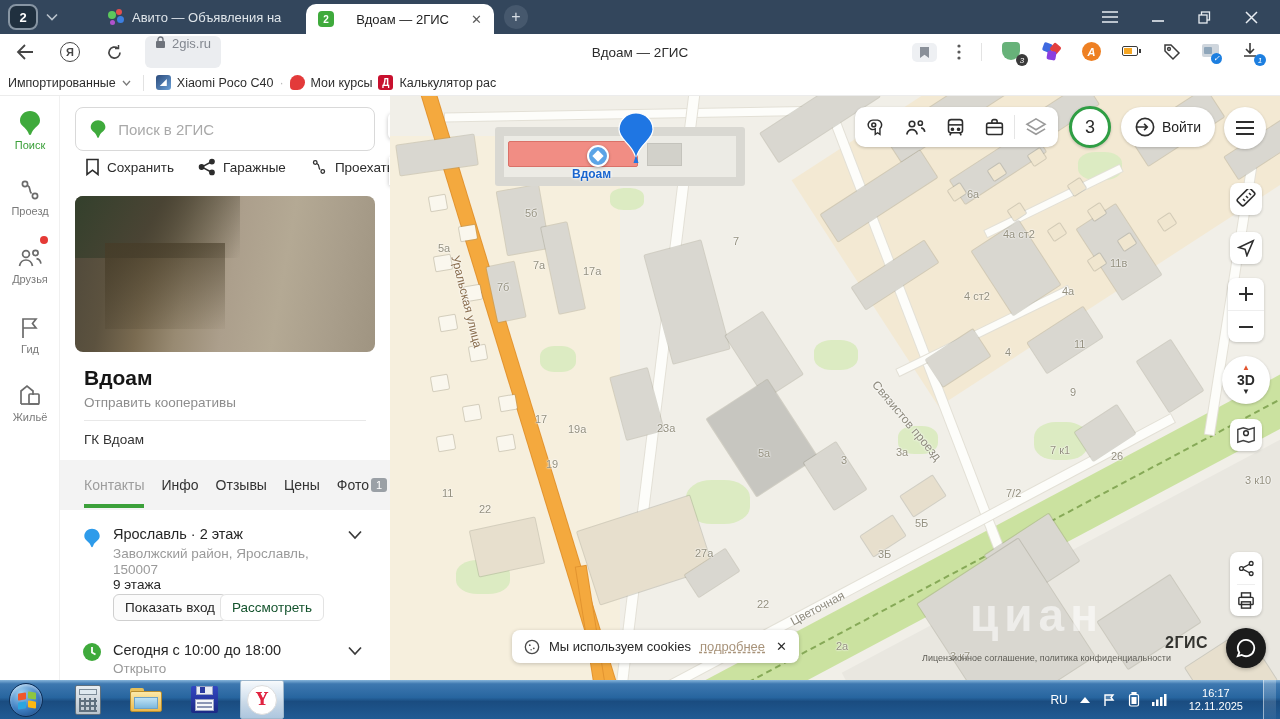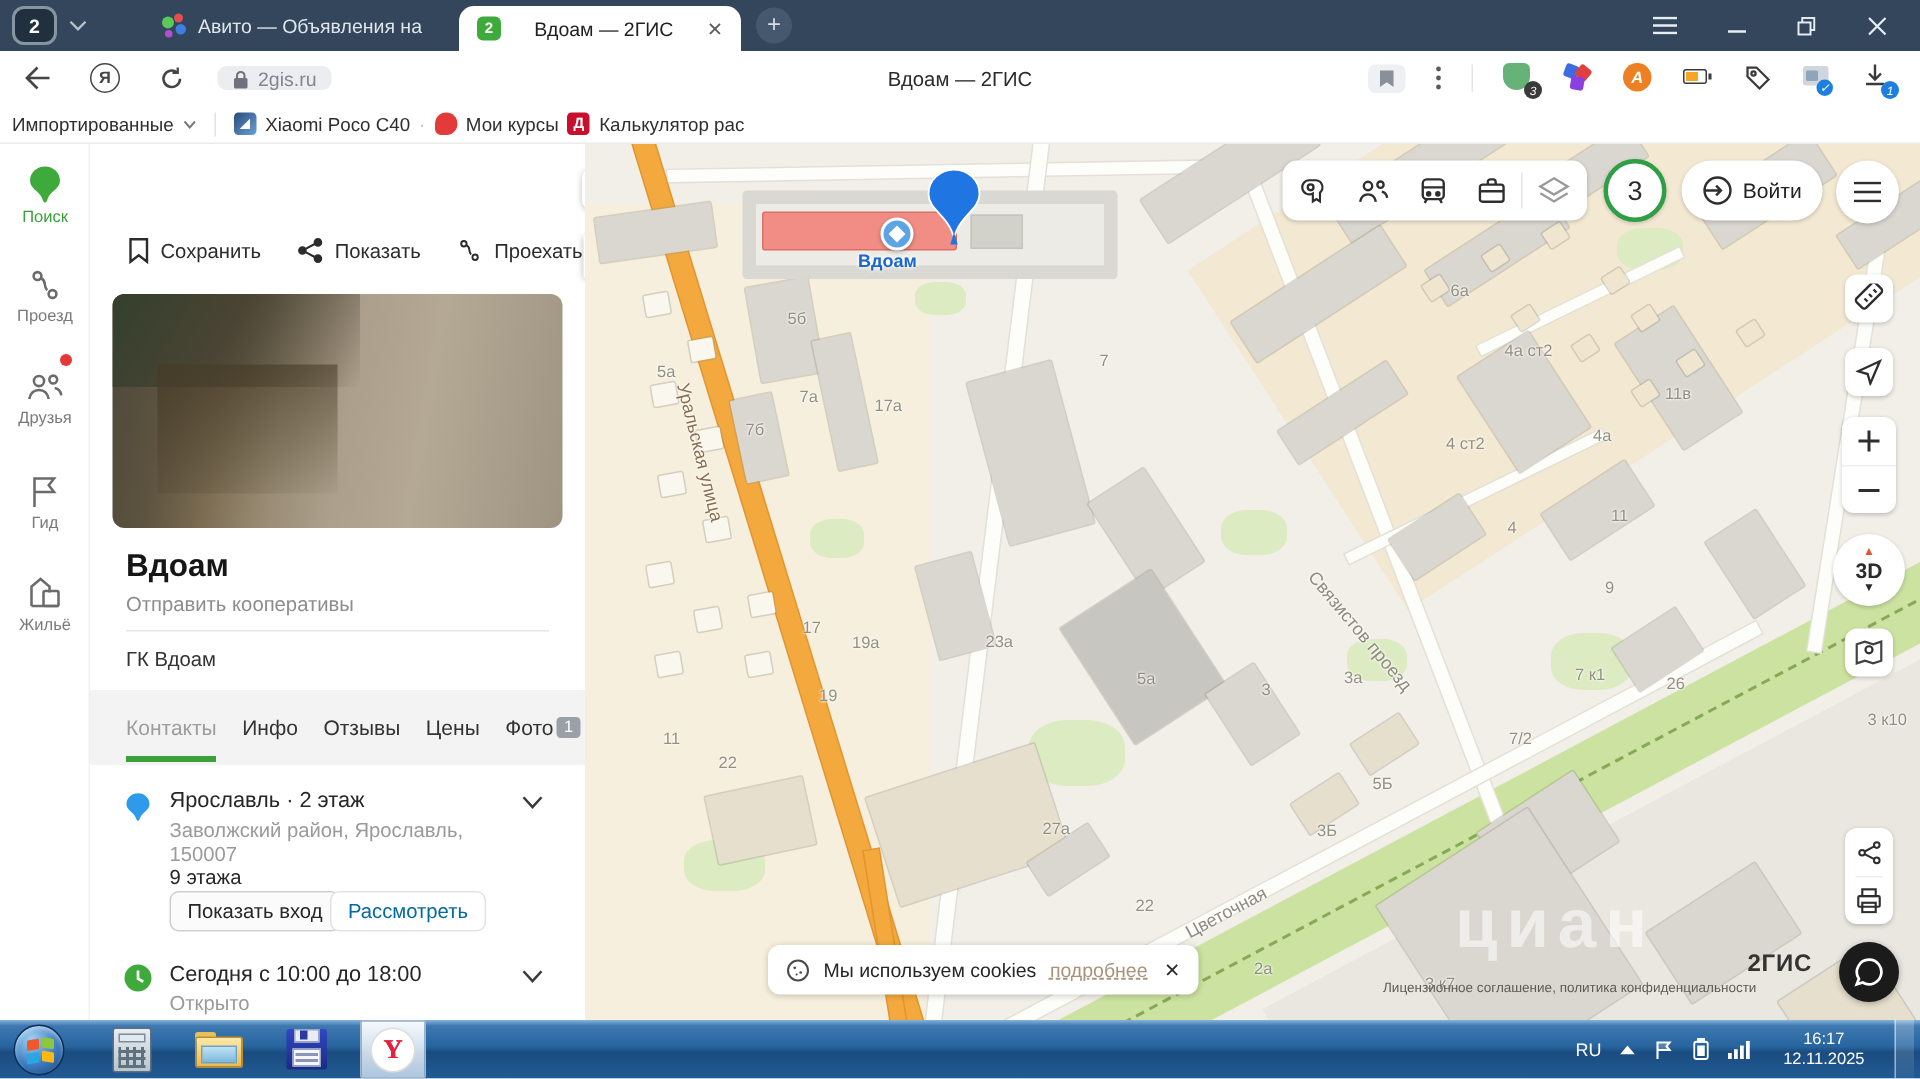--- a/index.html
+++ b/index.html
@@ -11,21 +11,21 @@
   
   .tabstrip{position:absolute;left:0;top:0;width:1280px;height:34px;background:#33465c;display:flex;align-items:center}
   .tabcounter{width:30px;height:26px;margin-left:8px;background:#20303f;border:2px solid #8795a3;border-radius:8px;color:#fff;font-size:13px;font-weight:bold;display:flex;align-items:center;justify-content:center}
   .tabchev{color:#b9c2cc;margin:0 10px 0 8px;font-size:11px}
   .tab{height:34px;display:flex;align-items:center;gap:8px;padding:0 12px;color:#dfe5ea;font-size:13px;max-width:190px;white-space:nowrap;overflow:hidden}
   .tab.active{background:#fff;color:#1f1f1f;border-radius:10px 10px 0 0;height:30px;margin-top:4px;min-width:188px}
   .favdot{width:16px;height:16px;position:relative;flex:none}
   .newtab{width:24px;height:24px;border-radius:50%;background:#46586d;color:#d7dee5;font-size:16px;display:flex;align-items:center;justify-content:center;margin-left:10px}
   .winbtns{margin-left:auto;display:flex;align-items:center;gap:34px;padding-right:22px;color:#e8edf2}
   .toolbar{position:absolute;left:0;top:34px;width:1280px;height:36px;background:#fff;display:flex;align-items:center}
-  .urlpill{height:16px;background:#ebedf0;border-radius:6px;display:flex;align-items:flex-end;gap:6px;padding:0 10px;color:#82878f;font-size:13px}
+  .urlpill{height:32px;background:#ebedf0;border-radius:6px;display:flex;align-items:flex-start;gap:6px;padding:0 10px;color:#82878f;font-size:13px}
   .pagetitle{position:absolute;left:0;right:0;text-align:center;font-size:13.5px;color:#2b2b2b;pointer-events:none}
   .extrow{margin-left:auto;display:flex;align-items:center;gap:20px;padding-right:18px;position:relative;z-index:2}
   .ext{width:20px;height:20px;position:relative}
   .badge{position:absolute;right:-6px;bottom:-4px;min-width:12px;height:12px;border-radius:6px;color:#fff;font-size:8px;display:flex;align-items:center;justify-content:center;padding:0 2px}
   .bookmarks{position:absolute;left:0;top:70px;width:1280px;height:26px;background:#fff;border-bottom:1px solid #ececec;display:flex;align-items:center;font-size:12.5px;color:#2e2e2e;gap:6px;padding:0 8px}
   .bicon{width:15px;height:15px;border-radius:3px;flex:none}
 
   
   .app{position:absolute;left:0;top:96px;width:1280px;height:584px;background:#fff}
   .rail{position:absolute;left:0;top:0;width:60px;height:584px;background:#fff;border-right:1px solid #f0f0f0}
@@ -48,21 +48,21 @@
   .porg{position:absolute;left:24px;top:336px;font-size:13.5px;color:#333}
   .ptabs{position:absolute;left:0;top:364px;width:330px;height:50px;background:#f3f3f3;display:flex;align-items:center;gap:17px;padding:0 24px;font-size:14px;color:#333}
   .ptab-active{color:#9d9d9d;position:relative}
   .ptab-active::after{content:"";position:absolute;left:0;right:0;bottom:-15px;height:4px;background:#3ba03a}
   .photobadge{background:#9aa0a6;color:#fff;font-size:11px;border-radius:3px;padding:1px 5px;margin-left:2px}
   .crow-icon{position:absolute;left:22px;width:20px;height:20px}
   .ctext{font-size:14.5px;color:#262626}
   .cgray{font-size:13.5px;color:#9a9a9a;line-height:16px}
   .chevbtn{position:absolute;right:28px;width:14px;height:14px}
   .btn1{position:absolute;left:53px;top:498px;border:1px solid #cfcfcf;background:#fbfbfb;border-radius:6px;font-size:13.5px;color:#262626;padding:5px 11px}
-  .btn2{position:absolute;left:160px;top:498px;border:1px solid #e3e3e3;background:#fff;border-radius:6px;font-size:13.5px;color:#0369a1;padding:5px 11px}
+  .btn2{position:absolute;left:160px;top:498px;border:1px solid #e3e3e3;background:#fff;border-radius:6px;font-size:13.5px;color:#14532d;padding:5px 11px}
   .fbtn{position:absolute;background:#fff;border-radius:5px;box-shadow:0 1px 4px rgba(0,0,0,.25);display:flex;align-items:center;justify-content:center}
 
   
   .map{position:absolute;left:390px;top:0;width:890px;height:584px;background:#f1efe8;overflow:hidden}
   .zone{position:absolute}
   .road{position:absolute;background:#fdfdfa;box-shadow:0 0 0 1px #e3e0d6}
   .oroad{position:absolute;background:#f4a93e;box-shadow:0 0 0 1px #e29430}
   .bld{position:absolute;border-radius:1px}
   .lbl{position:absolute;font-size:11px;color:#94907f;text-shadow:0 0 2px #fff,0 0 2px #fff;white-space:nowrap}
   .street{position:absolute;font-size:12px;color:#8f8b7e;text-shadow:0 0 2px #fff,0 0 3px #fff;white-space:nowrap;transform-origin:0 0}
@@ -255,35 +255,41 @@
       <svg class="ricon" width="26" height="26" viewBox="0 0 26 26" fill="none" stroke="#6b6b6b" stroke-width="1.7">
           <path d="M4 22V9l6-5 6 5v4"></path>
           <rect x="12" y="12" width="10" height="10" rx="1"></rect>
           <path d="M4 22h18"></path>
         </svg>
       <div>Жильё</div>
     </div>
   </div>
 
   <div class="panel">
+    <div class="searchbox">
+      <svg width="18" height="22" viewBox="0 0 22 26">
+          <path d="M11 1C5.5 1 1 5.2 1 10.4 1 16 7 17 9.2 22.5c.4 1 .8 2.5 1.8 2.5s1.4-1.5 1.8-2.5C15 17 21 16 21 10.4 21 5.2 16.5 1 11 1z" fill="#3faa3c"></path>
+        </svg>
+      <input placeholder="Поиск в 2ГИС" style="">
+    </div>
     <div class="actrow">
       <span class="act">
         <svg width="15" height="18" viewBox="0 0 15 18" fill="none" stroke="#2c2c2c" stroke-width="1.6">
             <path d="M2 1.5h11v15l-5.5-4.3L2 16.5z"></path>
           </svg>
         <span>Сохранить</span>
       </span>
       <span class="act">
         <svg width="18" height="18" viewBox="0 0 20 20" fill="none" stroke="#2c2c2c" stroke-width="1.6">
             <circle cx="15.5" cy="4" r="2.4" fill="#2c2c2c"></circle>
             <circle cx="4" cy="10" r="2.4" fill="#2c2c2c"></circle>
             <circle cx="15.5" cy="16" r="2.4" fill="#2c2c2c"></circle>
             <path d="M6 9l7.5-4M6 11l7.5 4"></path>
           </svg>
-        <span>Показать</span>
+        <span>Гаражные</span>
       </span>
       <span class="act">
         <svg width="18" height="18" viewBox="0 0 24 24" fill="none" stroke="#2c2c2c" stroke-width="1.7">
             <circle cx="7" cy="6" r="2.4"></circle>
             <circle cx="17" cy="18" r="2.4"></circle>
             <path d="M9.5 7.5c4 2 1 5.5 4 8"></path>
           </svg>
         <span>Проехать</span>
       </span>
     </div>

